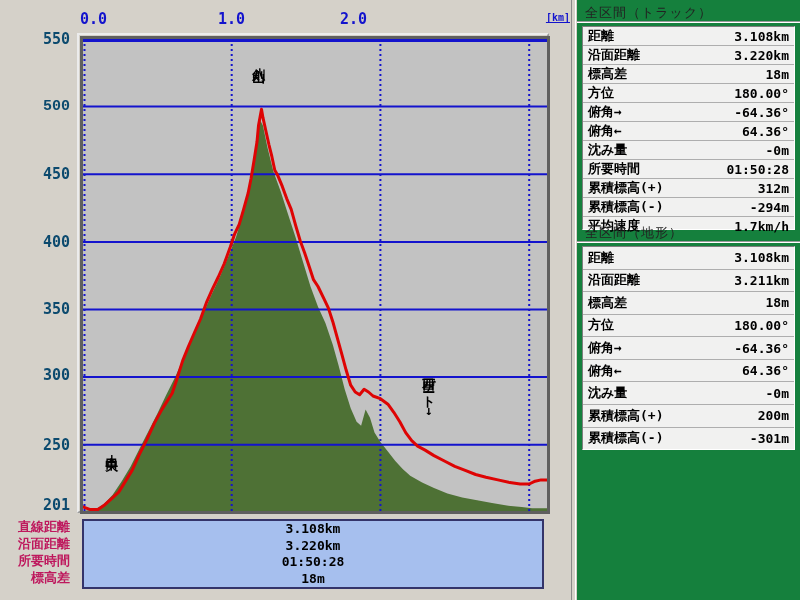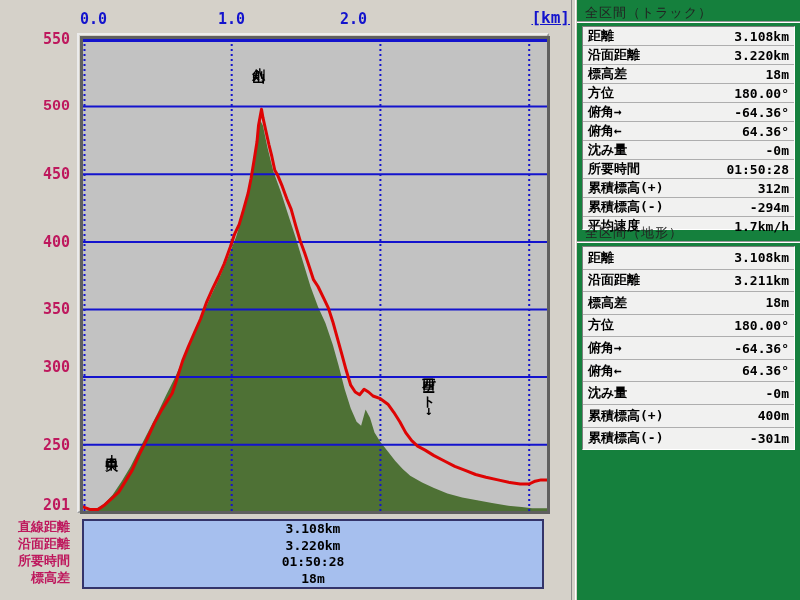--- a/index.html
+++ b/index.html
@@ -1,22 +1,22 @@
 <!DOCTYPE html>
 <html><head>
 <meta charset="utf-8">
 <style>
   html,body{margin:0;padding:0;width:800px;height:600px;overflow:hidden;}
   body{background:#d5d1c9;font-family:"DejaVu Sans Mono","DejaVu Sans","Liberation Sans",sans-serif;position:relative;}
   #window{position:absolute;left:0;top:0;width:800px;height:600px;}
 
   
   .xlabel{position:absolute;top:11px;height:16px;color:#1313cd;font-weight:bold;font-size:15px;line-height:16px;text-align:left;width:34px;}
-  #km-unit{position:absolute;top:10px;right:230px;color:#1313cd;font-weight:bold;font-size:16px;width:auto;text-decoration:underline;}
-  .ylabel{position:absolute;left:34px;width:36px;text-align:right;color:#be185d;font-weight:bold;font-size:15px;height:16px;line-height:16px;}
+  #km-unit{position:absolute;top:10px;right:230px;color:#1313cd;font-weight:bold;font-size:10px;width:auto;text-decoration:underline;}
+  .ylabel{position:absolute;left:34px;width:36px;text-align:right;color:#0c4a6e;font-weight:bold;font-size:15px;height:16px;line-height:16px;}
 
   
   .ridge{position:absolute;left:77px;top:33px;width:472px;height:480px;box-sizing:border-box;
          border:2px solid #ececec;border-right-color:#9b9b9b;border-bottom-color:#9b9b9b;background:#d5d1c9;}
   #plot{position:absolute;left:83px;top:39px;width:464px;height:472px;outline:3px solid #5f5f5f;display:block;}
   #anno-layer{position:absolute;left:83px;top:39px;width:464px;height:472px;pointer-events:none;}
   .anno{position:absolute;writing-mode:vertical-rl;text-orientation:mixed;font-size:13px;font-weight:bold;
         color:#000;line-height:1.1;letter-spacing:1px;white-space:nowrap;}
   .anno .arrow{text-orientation:upright;letter-spacing:0;}
 
@@ -53,21 +53,21 @@
       <div class="xlabel" style="left: 340px;">2.0</div>
     </div>
   <div id="km-unit" class="xlabel">[km]</div>
 
   <div id="y-axis">
       <div class="ylabel" style="top: 31px;">550</div>
       <div class="ylabel" style="top: 99px; font-family: Liberation Mono, monospace;">500</div>
       <div class="ylabel" style="top: 166px;">450</div>
       <div class="ylabel" style="top: 234px;">400</div>
       <div class="ylabel" style="top: 301px;">350</div>
-      <div class="ylabel" style="top: 359px;">300</div>
+      <div class="ylabel" style="top: 367px;">300</div>
       <div class="ylabel" style="top: 437px;">250</div>
       <div class="ylabel" style="top: 497px;">201</div>
     </div>
 
   <div class="ridge"></div>
   <svg id="plot" viewBox="0 0 464 472" preserveAspectRatio="none" xmlns="http://www.w3.org/2000/svg">
       <rect x="0" y="0" width="464" height="472" fill="#c2c2c2"></rect>
       <polygon fill="#4e7135" points="0,472 0.0,472.0 11.9,470.6 20.8,465.2 29.7,455.8 38.7,442.2 47.6,427.4 56.5,409.8 65.4,392.2 74.4,374.6 83.3,355.7 92.2,338.1 101.1,317.8 110.1,297.5 119.0,277.2 127.9,257.0 136.8,238.0 145.7,216.4 153.2,197.5 160.6,173.1 166.6,148.8 172.5,113.6 177.0,81.1 179.9,86.6 184.4,108.2 190.4,132.5 197.8,152.8 205.2,175.8 212.7,198.8 220.1,223.2 227.5,247.5 235.0,267.8 242.4,284.0 249.8,305.7 255.8,327.3 261.7,350.3 267.7,369.2 273.6,382.7 278.1,386.8 282.6,370.6 287.0,378.7 291.5,393.6 297.4,403.0 304.9,412.5 312.3,422.0 319.7,430.1 327.2,436.8 339.1,443.6 351.0,449.0 364.4,454.4 379.2,458.5 394.1,461.2 409.0,463.9 423.8,466.6 438.7,467.9 449.1,469.3 458.1,469.3 464,469.3 464,472"></polygon>
       <line x1="0" x2="464" y1="1.5" y2="1.5" stroke="#1313cd" stroke-width="3"></line>
       <line x1="0" x2="464" y1="67.6" y2="67.6" stroke="#1313cd" stroke-width="2"></line>
@@ -177,21 +177,21 @@
         <div class="stats-row">
           <span>俯角←</span>
           <span>64.36°</span>
         </div>
         <div class="stats-row">
           <span>沈み量</span>
           <span>-0m</span>
         </div>
         <div class="stats-row">
           <span>累積標高(+)</span>
-          <span>400m</span>
+          <span>200m</span>
         </div>
         <div class="stats-row">
           <span>累積標高(-)</span>
           <span>-301m</span>
         </div>
       </div>
   </div>
 </div>
 
 </body></html>

